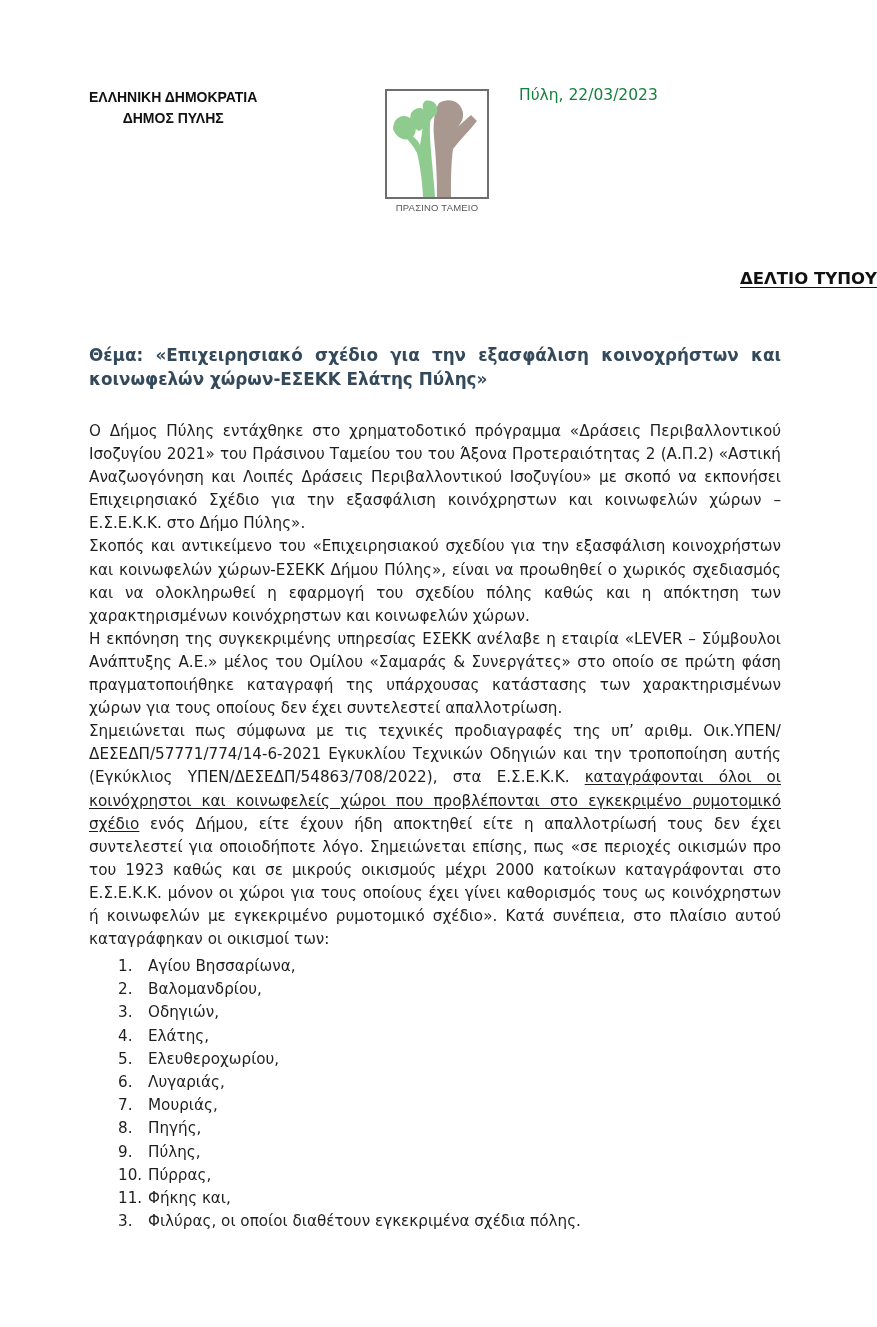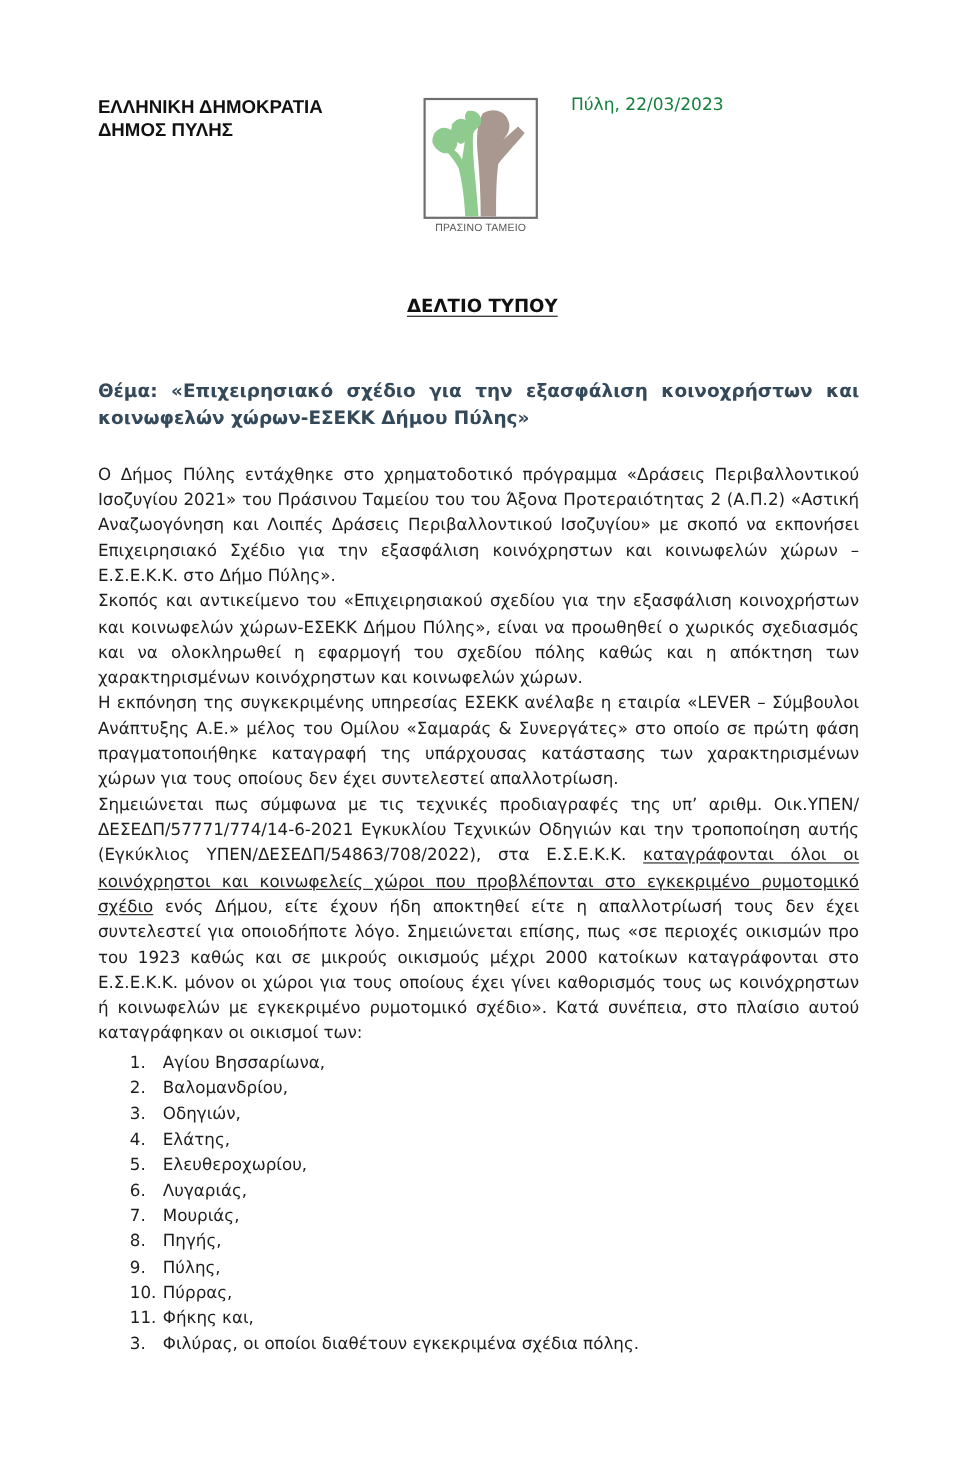--- a/index.html
+++ b/index.html
@@ -20,23 +20,24 @@
       left: 0; top: 0;
       width: 877px;
       height: 1327px;
     }
     .org {
       position: absolute;
       left: 89px;
       top: 87px;
       font-family: "Liberation Sans", sans-serif;
       font-weight: bold;
-      font-size: 17px;
+      font-size: 14px;
       line-height: 21px;
       color: #111;
+      text-align: center;
     }
     .date {
       position: absolute;
       left: 519px;
       top: 86px;
       font-family: "DejaVu Sans", sans-serif;
       font-size: 15.5px;
       color: #15803d;
     }
     .logo {
@@ -64,21 +65,21 @@
       font-family: "Liberation Sans", sans-serif;
       font-size: 9.5px;
       letter-spacing: 0.2px;
       color: #555;
     }
     .title {
       position: absolute;
       left: 0;
       width: 877px;
       top: 269px;
-      text-align: center;
+      text-align: right;
       font-family: "DejaVu Sans", sans-serif;
       font-weight: bold;
       font-size: 16.5px;
       text-decoration: underline;
       text-underline-offset: 3px;
       color: #111;
     }
     .subject {
       position: absolute;
       left: 89px;
@@ -156,21 +157,21 @@
         <path d="M24 22 C30 14 38 16 40 24 C41 30 38 38 32 40 C28 38 24 34 23 28 Z" fill="#8fcb8f"></path>
       </svg>
     </div>
     <div class="logo-caption">ΠΡΑΣΙΝΟ ΤΑΜΕΙΟ</div>
   </div>
 
   <div class="date">Πύλη, 22/03/2023</div>
 
   <div class="title">ΔΕΛΤΙΟ ΤΥΠΟΥ</div>
 
-  <div class="subject">Θέμα: «Επιχειρησιακό σχέδιο για την εξασφάλιση κοινοχρήστων και κοινωφελών χώρων-ΕΣΕΚΚ Δήμου Πύλης»</div>
+  <div class="subject">Θέμα: «Επιχειρησιακό σχέδιο για την εξασφάλιση κοινοχρήστων και κοινωφελών χώρων-ΕΣΕΚΚ Ελάτης Πύλης»</div>
 
   <div class="body">
     <p>Ο Δήμος Πύλης εντάχθηκε στο χρηματοδοτικό πρόγραμμα «Δράσεις Περιβαλλοντικού Ισοζυγίου 2021» του Πράσινου Ταμείου του του Άξονα Προτεραιότητας 2 (Α.Π.2) «Αστική Αναζωογόνηση και Λοιπές Δράσεις Περιβαλλοντικού Ισοζυγίου» με σκοπό να εκπονήσει Επιχειρησιακό Σχέδιο για την εξασφάλιση κοινόχρηστων και κοινωφελών χώρων – Ε.Σ.Ε.Κ.Κ. στο Δήμο Πύλης».</p>
     <p class="last-left">Σκοπός και αντικείμενο του «Επιχειρησιακού σχεδίου για την εξασφάλιση κοινοχρήστων και κοινωφελών χώρων-ΕΣΕΚΚ Δήμου Πύλης», είναι να προωθηθεί ο χωρικός σχεδιασμός και να ολοκληρωθεί η εφαρμογή του σχεδίου πόλης καθώς και η απόκτηση των χαρακτηρισμένων κοινόχρηστων και κοινωφελών χώρων.</p>
     <p>Η εκπόνηση της συγκεκριμένης υπηρεσίας ΕΣΕΚΚ ανέλαβε η εταιρία «LEVER – Σύμβουλοι Ανάπτυξης Α.Ε.» μέλος του Ομίλου «Σαμαράς &amp; Συνεργάτες» στο οποίο σε πρώτη φάση πραγματοποιήθηκε καταγραφή της υπάρχουσας κατάστασης των χαρακτηρισμένων χώρων για τους οποίους δεν έχει συντελεστεί απαλλοτρίωση.</p>
     <p class="last-left"><span>Σημειώνεται πως σύμφωνα με τις τεχνικές προδιαγραφές της υπ’ αριθμ. Οικ.ΥΠΕΝ/ΔΕΣΕΔΠ/57771/774/14-6-2021 Εγκυκλίου Τεχνικών Οδηγιών και την τροποποίηση αυτής (Εγκύκλιος ΥΠΕΝ/ΔΕΣΕΔΠ/54863/708/2022), στα Ε.Σ.Ε.Κ.Κ. </span><span class="u">καταγράφονται όλοι οι κοινόχρηστοι και κοινωφελείς χώροι που προβλέπονται στο εγκεκριμένο ρυμοτομικό σχέδιο</span><span> ενός Δήμου, είτε έχουν ήδη αποκτηθεί είτε η απαλλοτρίωσή τους δεν έχει συντελεστεί για οποιοδήποτε λόγο. Σημειώνεται επίσης, πως «σε περιοχές οικισμών προ του 1923 καθώς και σε μικρούς οικισμούς μέχρι 2000 κατοίκων καταγράφονται στο Ε.Σ.Ε.Κ.Κ. μόνον οι χώροι για τους οποίους έχει γίνει καθορισμός τους ως κοινόχρηστων ή κοινωφελών με εγκεκριμένο ρυμοτομικό σχέδιο».  Κατά συνέπεια, στο πλαίσιο αυτού καταγράφηκαν οι οικισμοί των:</span></p>
   </div>
 
   <ol class="list">
     <li>

